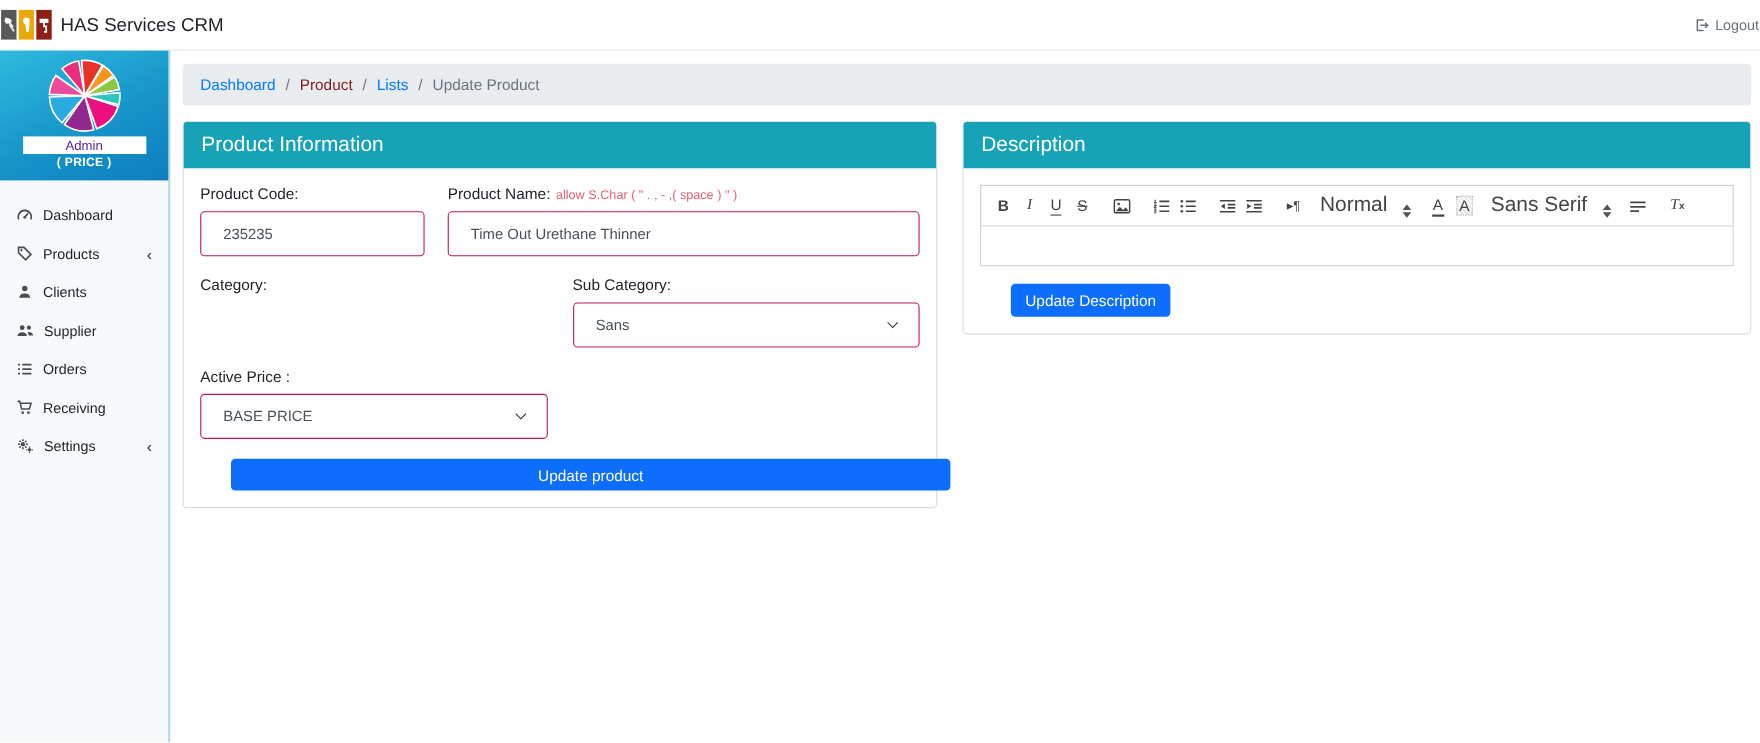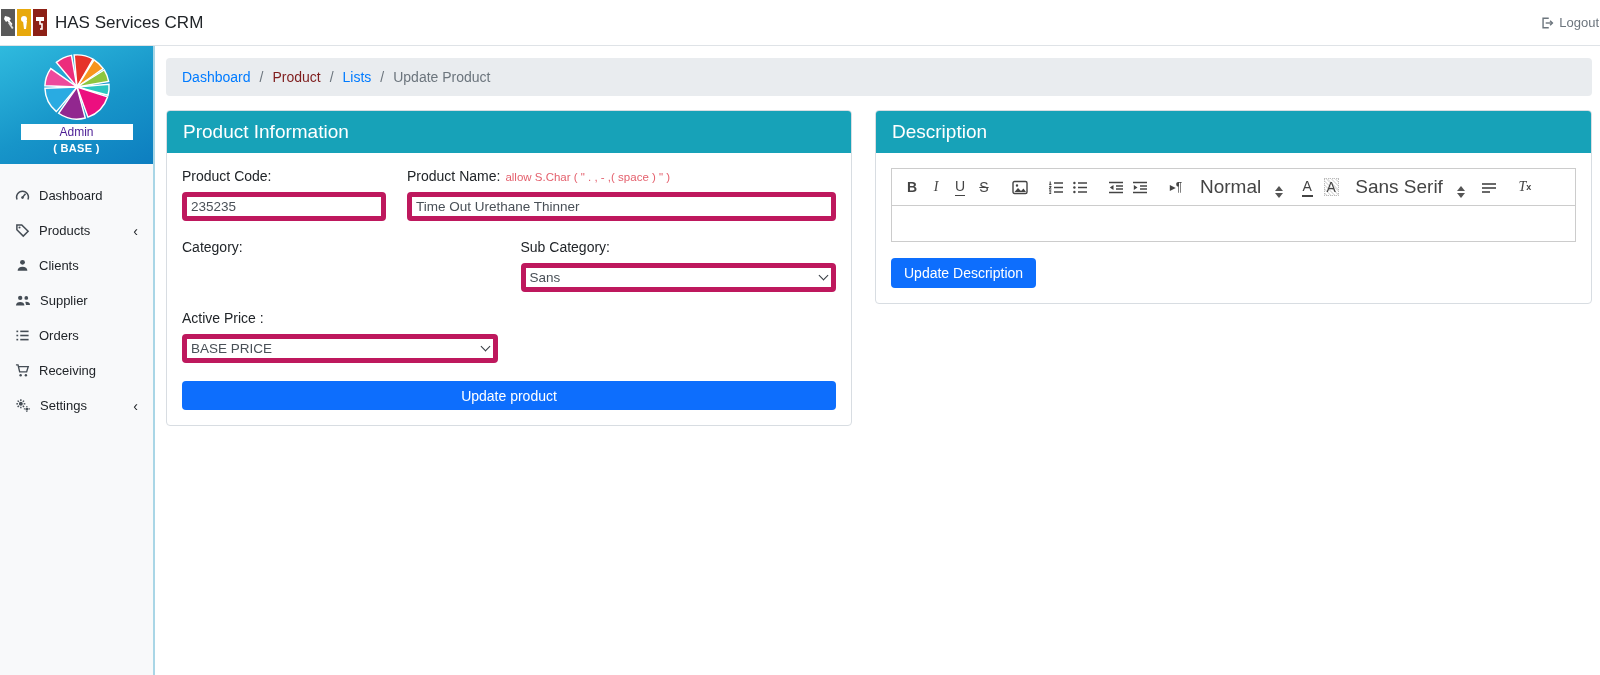--- a/index.html
+++ b/index.html
@@ -42,29 +42,29 @@
   .cards-row { display: flex; gap: 23px; margin-top: 14px; align-items: flex-start; }
   .card { border: 1px solid #d8dde2; border-radius: 4px; background: #fff; }
   .card-product { width: 686px; flex-shrink: 0; }
   .card-description { flex: 1; }
   .card-header { background: var(--teal, #17a2b8); color: #fff; font-size: 19px; padding: 10px 16px; border-radius: 3px 3px 0 0; }
   .card-body { padding: 15px; }
 
   
   .form-label { font-size: 14px; color: #212529; display: flex; align-items: baseline; margin-bottom: 8px; }
   .hint { color: var(--hint, #e4606d); font-size: 11.5px; margin-left: 5px; }
-  .form-control, .select-box { height: 29px; border: 5px solid #be185d; border-radius: 4px; font-size: 13.5px; color: #495057; background: #fff; padding: 0 4px; width: 100%; display: flex; align-items: center; }
+  .form-control, .select-box { height: 41px; border: 1px solid #be185d; border-radius: 4px; font-size: 13.5px; color: #495057; background: #fff; padding: 0 20px; width: 100%; display: flex; align-items: center; }
   input.form-control { outline: none; }
   .row1 { display: flex; gap: 21px; margin-bottom: 18px; }
   .pc-block { width: 204px; flex-shrink: 0; }
   .pn-block { flex: 1; }
   .grid2 { display: grid; grid-template-columns: 1fr 1fr; column-gap: 23px; margin-bottom: 18px; }
   .select-box { position: relative; cursor: pointer; justify-content: space-between; }
   .chevron-down { width: 7px; height: 7px; border-right: 1.6px solid #343a40; border-bottom: 1.6px solid #343a40; transform: rotate(45deg); margin-top: -4px; }
-  .btn-primary { background: var(--primary, #0d6efd); color: #fff; border: none; border-radius: 4px; font-size: 14px; font-family: "Liberation Sans", sans-serif; cursor: pointer; }
+  .btn-primary { background: var(--primary, #0d6efd); color: #fff; border: none; border-radius: 4px; font-size: 14px; font-family: "Liberation Sans", sans-serif; cursor: pointer; margin-left: 28px; }
   .btn-block { width: 100%; height: 29px; }
   .btn-update-desc { padding: 7px 13px; margin-top: 16px; }
 
   
   .ql-wrap { border: 1px solid #ccc; }
   .ql-toolbar { padding: 7px 8px; border-bottom: 1px solid #ccc; display: flex; align-items: center; flex-wrap: nowrap; }
   .ql-group { display: flex; align-items: center; margin-right: 12px; }
   .ql-btn { width: 24px; height: 22px; display: flex; align-items: center; justify-content: center; color: #444; font-size: 14px; cursor: pointer; }
   .ql-bold { font-weight: bold; }
   .ql-italic { font-style: italic; font-family: "Liberation Serif", serif; }
@@ -130,21 +130,21 @@
           <path d="M36 36 L53.5 8 A33 33 0 0 1 63 17.1 Z" fill="#f7941d"></path>
           <path d="M36 36 L64 18.5 A33 33 0 0 1 68.5 30.3 Z" fill="#8dc63f"></path>
           <path d="M36 36 L68.9 33.1 A33 33 0 0 1 67.9 44.5 Z" fill="#2cc5c0"></path>
           <path d="M36 36 L67.4 46.2 A33 33 0 0 1 47.3 67 Z" fill="#ec0f7f"></path>
           <path d="M36 36 L44.5 67.9 A33 33 0 0 1 17.1 63 Z" fill="#92278f"></path>
           <path d="M36 36 L14.8 61.3 A33 33 0 0 1 3 37.2 Z" fill="#29abe2"></path>
           <path d="M36 36 L3 34.8 A33 33 0 0 1 9 17.1 Z" fill="#ed4a9c"></path>
         </g>
       </svg>
       <div class="admin-box">Admin</div>
-      <div class="admin-role">( BASE )</div>
+      <div class="admin-role">( PRICE )</div>
     </div>
     <div class="menu">
       <div class="menu-item">
         <svg width="15" height="15" viewBox="0 0 16 16">
             <path d="M2.2 12.2a6.3 6.3 0 1 1 11.6 0" fill="none" stroke="#454d55" stroke-width="1.6"></path>
             <line x1="8" y1="10" x2="11.2" y2="6.2" stroke="#454d55" stroke-width="1.6"></line>
             <circle cx="8" cy="10.2" r="1.4" fill="#454d55"></circle>
           </svg>
         <span>Dashboard</span>
       </div>

